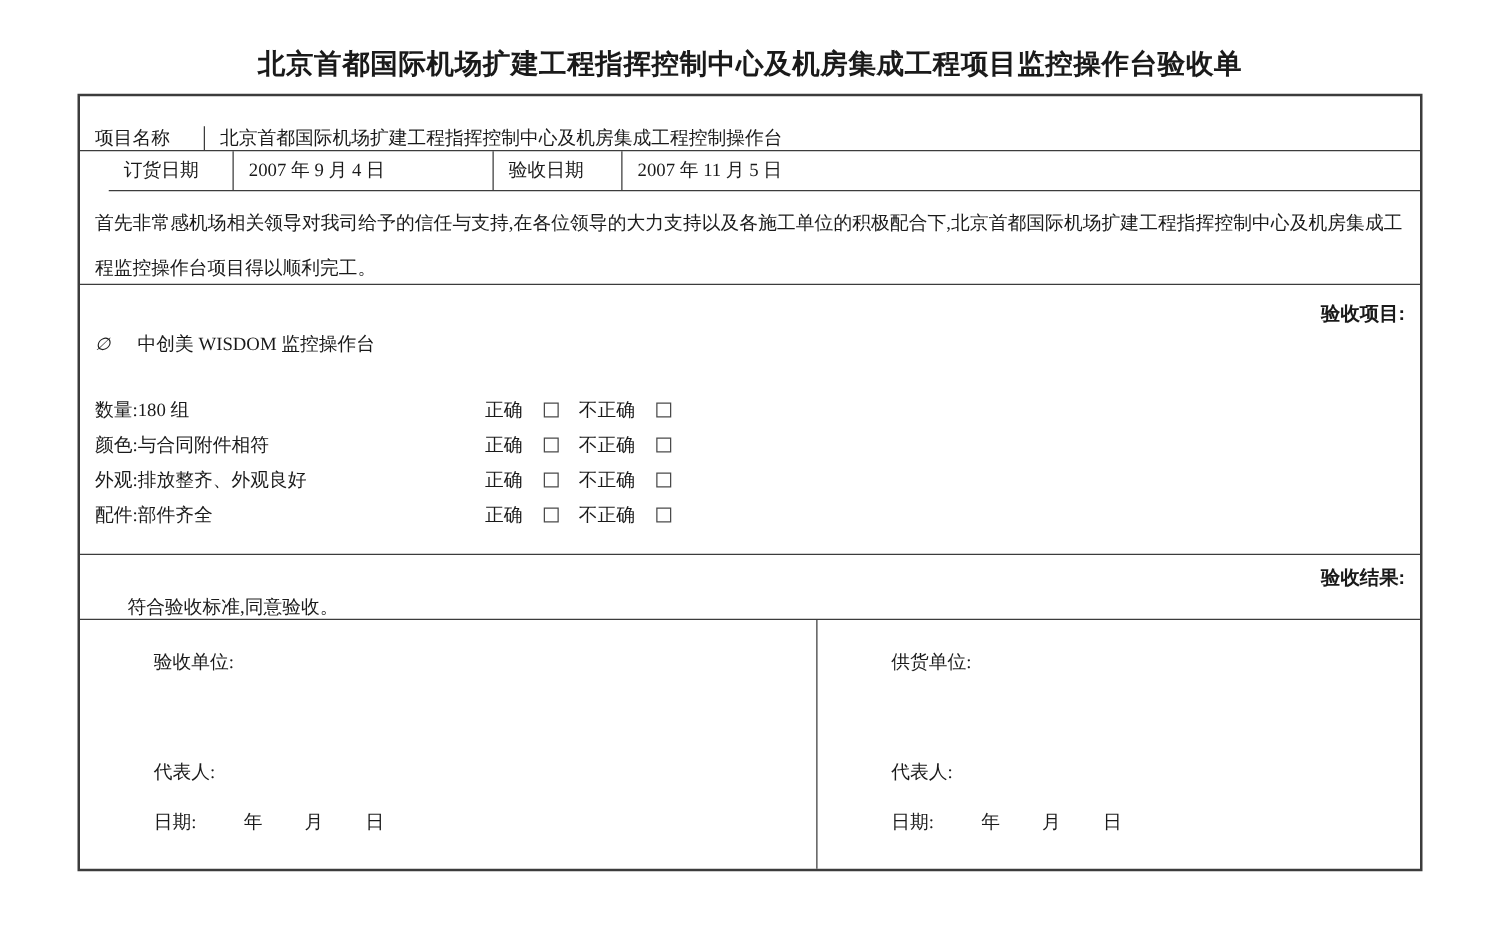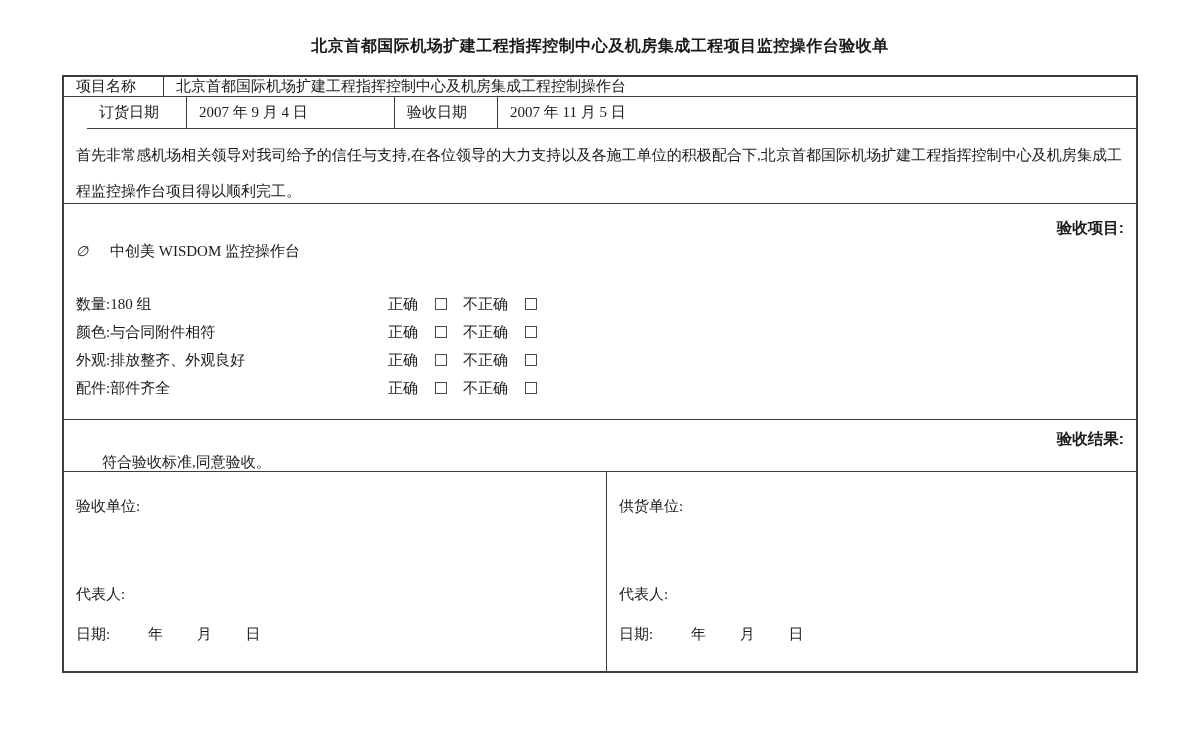--- a/index.html
+++ b/index.html
@@ -9,35 +9,35 @@
     color: #1a1a1a;
     font-size: 15px;
     position: relative;
   }
   .title {
     position: absolute;
     top: 36px; left: 0; width: 1200px;
     text-align: center;
     font-family: "Liberation Sans", "DejaVu Sans", sans-serif;
     font-weight: bold;
-    font-size: 16px;
+    font-size: 22px;
     letter-spacing: 0.5px;
   }
   .doc-table {
     position: absolute;
     left: 62px; top: 75px;
     width: 1076px;
     border: 2px solid #3c3c3c;
     background: #fff;
   }
   .row { display: flex; border-bottom: 1px solid #3c3c3c; }
   .row:last-child { border-bottom: none; }
   .cell { padding: 0 12px; display: flex; align-items: center; border-right: 1px solid #3c3c3c; }
   .cell:last-child { border-right: none; }
-  .r1 { height: 20px; }
+  .r1 { height: 20px; margin-top: 24px; }
   .r2 { height: 32px; }
   .r3 { height: 32px; margin-left: 23px; }
   .c-label  { width: 100px; flex: none; }
   .c-fill   { flex: 1; }
   .c-mid    { width: 423px; flex: none; }
   .c-date1  { width: 208px; flex: none; }
   .c-label2 { width: 103px; flex: none; }
   .r4 { height: 75px; }
   .c-para {
     flex: 1; display: block;
@@ -65,21 +65,21 @@
     width: 12px; height: 12px;
     border: 1px solid #4a4a4a;
     margin-left: 17px;
     background: #fff;
     cursor: pointer;
   }
   .r6 { height: 52px; }
   .c-result { flex: 1; display: block; padding: 8px 12px 0 12px; }
   .result-text { margin-top: 3px; padding-left: 26px; line-height: 21px; }
   .r7 { height: 199px; }
-  .sig-cell { display: block; padding: 24px 12px 0 12px; }
+  .sig-cell { display: block; padding: 24px 12px 0 12px; margin-left: 47px; }
   .sig-left { width: 543px; flex: none; }
   .sig-right { flex: 1; }
   .sig-unit { line-height: 20px; }
   .sig-rep  { margin-top: 68px; line-height: 20px; }
   .sig-date { margin-top: 20px; line-height: 20px; }
   .sig-date .ymd-y { margin-left: 34px; }
   .sig-date .ymd-m { margin-left: 30px; }
   .sig-date .ymd-d { margin-left: 30px; }
 </style>
 </head>

